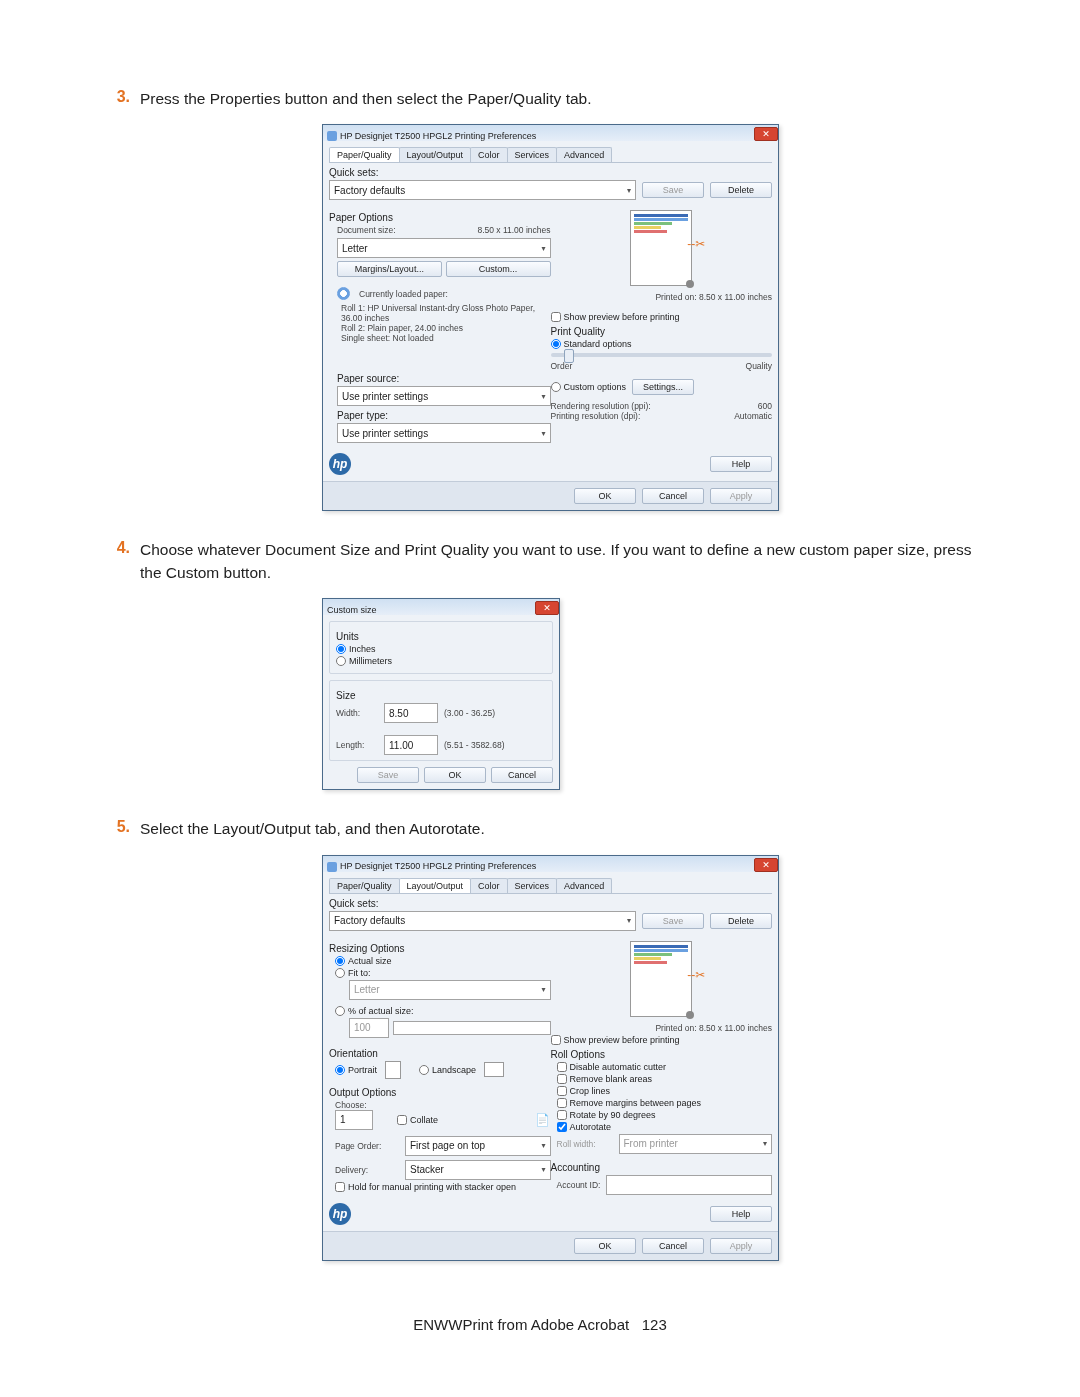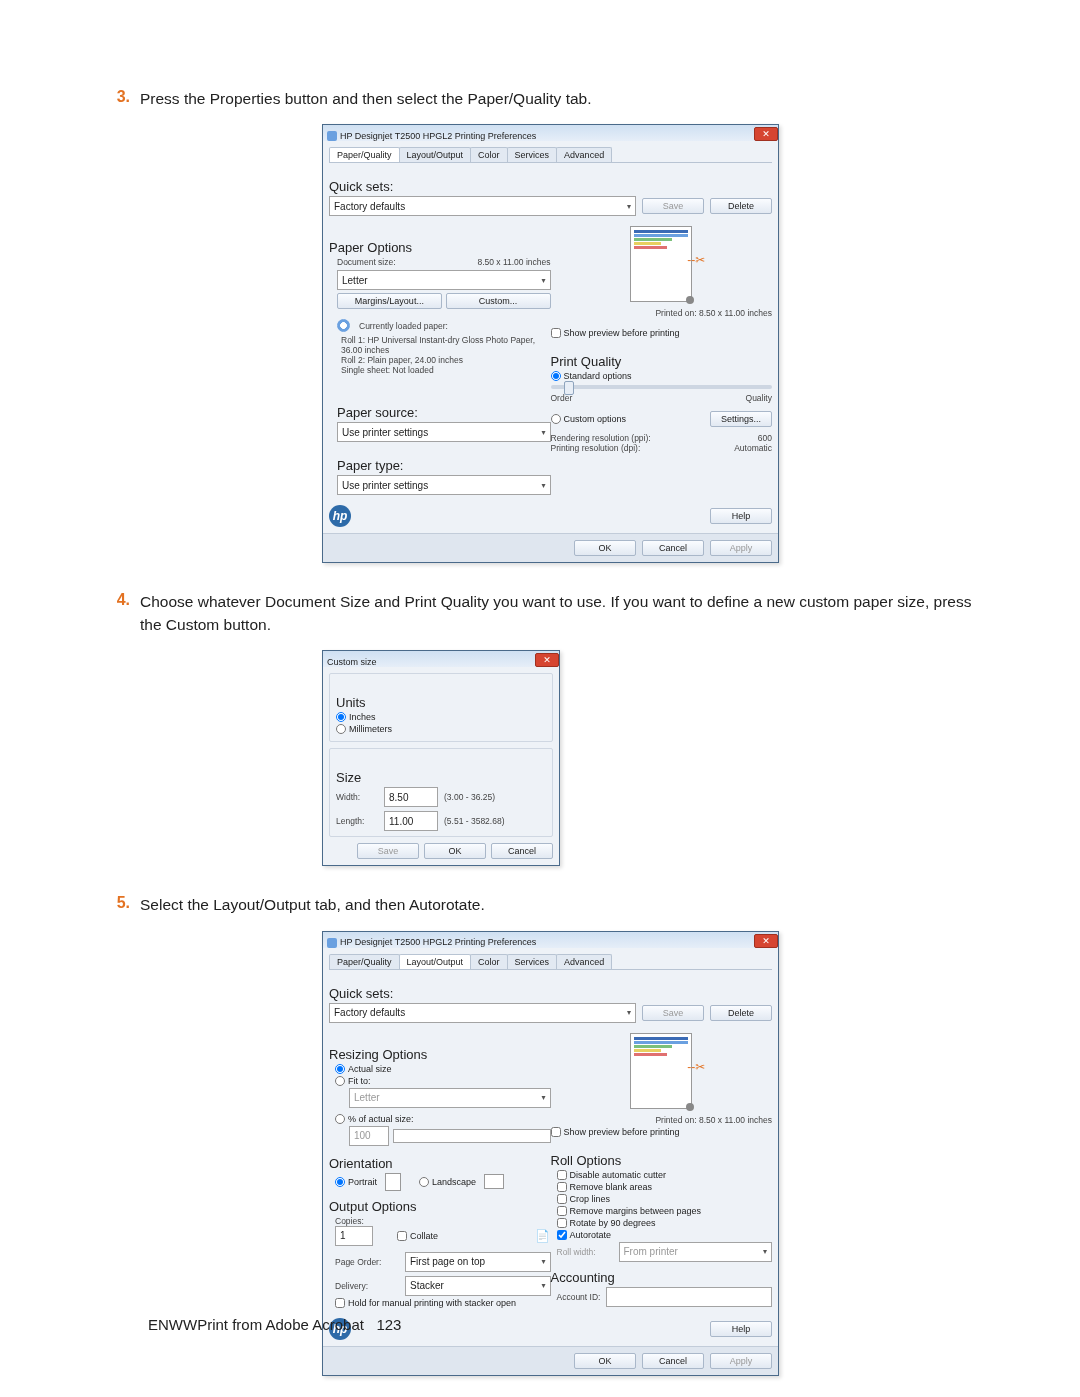--- a/index.html
+++ b/index.html
@@ -10,21 +10,21 @@
   b{font-weight:normal}
   .shot{margin:10px 0 28px 222px}
   .win{border:1px solid #4a6a8a;background:#e8eff7;font-size:9px;color:#222;box-shadow:2px 2px 4px rgba(0,0,0,.15)}
   .titlebar{height:16px;display:flex;align-items:flex-end;justify-content:space-between;padding:0 0 0 4px;background:linear-gradient(#cfe0f2,#e6eef8)}
   .wt{font-size:9px}
   .close{width:22px;height:12px;background:#d64531;border:1px solid #a03020;color:#fff;display:flex;align-items:center;justify-content:center;font-size:9px;border-radius:2px}
   .body{background:#eef2f7;padding:6px}
   .tabs{display:flex;border-bottom:1px solid #b8c4d3;margin-bottom:4px}
   .tab{padding:2px 7px;border:1px solid #b8c4d3;border-bottom:none;background:#e2e9f2;margin-right:-1px;border-radius:2px 2px 0 0;font-size:9px;cursor:pointer}
   .tab.active{background:#fff}
-  .lbl{font-size:13px;margin:16px 0 2px}
+  .lbl{font-size:10px;margin:4px 0 2px}
   .row{display:flex;align-items:center;gap:6px}
   .field{background:#fff;border:1px solid #a3a3a3;padding:3px 4px;font-size:10px;height:12px;display:flex;align-items:center}
   .drop{justify-content:space-between}
   .drop::after{content:"▾";font-size:8px;color:#555}
   .btn{background:linear-gradient(#fafcff,#e2e9f2);border:1px solid #a9b7c9;padding:2px 8px;font-size:9px;border-radius:2px;cursor:pointer;text-align:center;min-width:44px}
   .layout2{display:flex;}
   .col{flex:1}
   .preview{width:60px;height:74px;border:1px solid #999;background:#fff;margin:2px 0;position:relative}
   .cut{position:absolute;right:-14px;top:26px;color:#e37222;font-size:12px}
   .corner{position:absolute;right:-3px;bottom:-3px;width:8px;height:8px;border-radius:50%;background:#888}
@@ -34,21 +34,21 @@
   .tiny{font-size:8.5px;color:#444}
   .chk{display:flex;align-items:center;gap:3px;font-size:9px;margin:2px 0}
   .chk input{width:10px;height:10px;margin:0}
   .rd{display:flex;align-items:center;gap:3px;font-size:9px;margin:2px 0}
   .rd input{width:10px;height:10px;margin:0}
   .slider{height:4px;background:#cdd6e2;border-radius:2px;position:relative;margin:4px 0}
   .slider .thumb{position:absolute;left:6%;top:-4px;width:8px;height:12px;background:#e8eef6;border:1px solid #8ea4bd;border-radius:2px}
   .dialogbtns{display:flex;justify-content:flex-end;gap:6px;padding:6px;background:#dfe6ef;border-top:1px solid #c2ccd9}
   .group{border:1px solid #cfd7e2;padding:5px 6px;margin-bottom:6px;border-radius:2px}
   .hp{width:22px;height:22px;border-radius:50%;background:#2d6aa8;color:#fff;display:flex;align-items:center;justify-content:center;font-style:italic;font-weight:bold;font-size:12px}
-  .footer{position:absolute;bottom:64px;left:148px;right:148px;display:flex;justify-content:flex-start;font-size:15px}
+  .footer{position:absolute;bottom:64px;left:148px;right:148px;display:flex;justify-content:center;font-size:15px}
   .ic{width:10px;height:10px;background:#6aa0e0;border-radius:2px}
   .disabled{color:#999}
   .orient-ic{width:14px;height:16px;border:1px solid #999;background:#fff;display:inline-block;margin:0 2px}
   .roll-ic{display:inline-block;width:11px;height:11px;border:1px solid #6aa0e0;border-radius:50%;margin-right:3px;vertical-align:middle;background:radial-gradient(circle,#fff 40%,#6aa0e0 45%)}
 </style>
 </head>
 <body>
 
 <div class="page">
 
@@ -138,21 +138,21 @@
                 <input type="radio" checked="" style="">
                 <span>Standard options</span>
               </div>
             <div class="slider">
                 <div class="thumb"></div>
               </div>
             <div class="row" style="justify-content:space-between">
                 <span class="tiny">Order</span>
                 <span class="tiny">Quality</span>
               </div>
-            <div class="row" style="justify-content:space-between;margin-top:8px">
+            <div class="row" style="margin-top:8px">
               <div class="rd">
                   <input type="radio" style="">
                   <span>Custom options</span>
                 </div>
               <div class="btn">Settings...</div>
             </div>
             <div class="row" style="justify-content:space-between;margin-top:6px">
                 <span class="tiny">Rendering resolution (ppi):</span>
                 <span class="tiny">600</span>
               </div>
@@ -195,21 +195,21 @@
               <input type="radio" checked="" style="">
               <span>Inches</span>
             </div>
           <div class="rd">
               <input type="radio" style="">
               <span>Millimeters</span>
             </div>
         </div>
         <div class="group">
           <div class="lbl">Size</div>
-          <div class="row" style="margin-bottom:4px">
+          <div class="row" style="margin-bottom:12px">
               <span style="width:42px" class="tiny">Width:</span>
               <div class="field" style="width:44px">
                 <span>8.50</span>
               </div>
               <span class="tiny">(3.00 - 36.25)</span>
             </div>
           <div class="row">
               <span style="width:42px" class="tiny">Length:</span>
               <div class="field" style="width:44px">
                 <span>11.00</span>
@@ -291,21 +291,21 @@
               <span class="orient-ic"></span>
               <div class="rd" style="margin-left:10px">
                   <input type="radio" style="">
                   <span>Landscape</span>
                 </div>
               <span class="orient-ic" style="width:18px;height:13px"></span>
             </div>
             <div class="lbl" style="margin-top:8px">Output Options</div>
             <div style="padding-left:6px">
               <div class="row">
-                  <span class="tiny">Copies:</span>
+                  <span class="tiny">Choose:</span>
                 </div>
               <div class="row">
                   <div class="field" style="width:28px">
                     <span>1</span>
                   </div>
                   <div class="chk" style="margin-left:18px">
                     <input type="checkbox" style="">
                     <span>Collate</span>
                   </div>
                   <span style="margin-left:auto;font-size:12px">📄</span>

